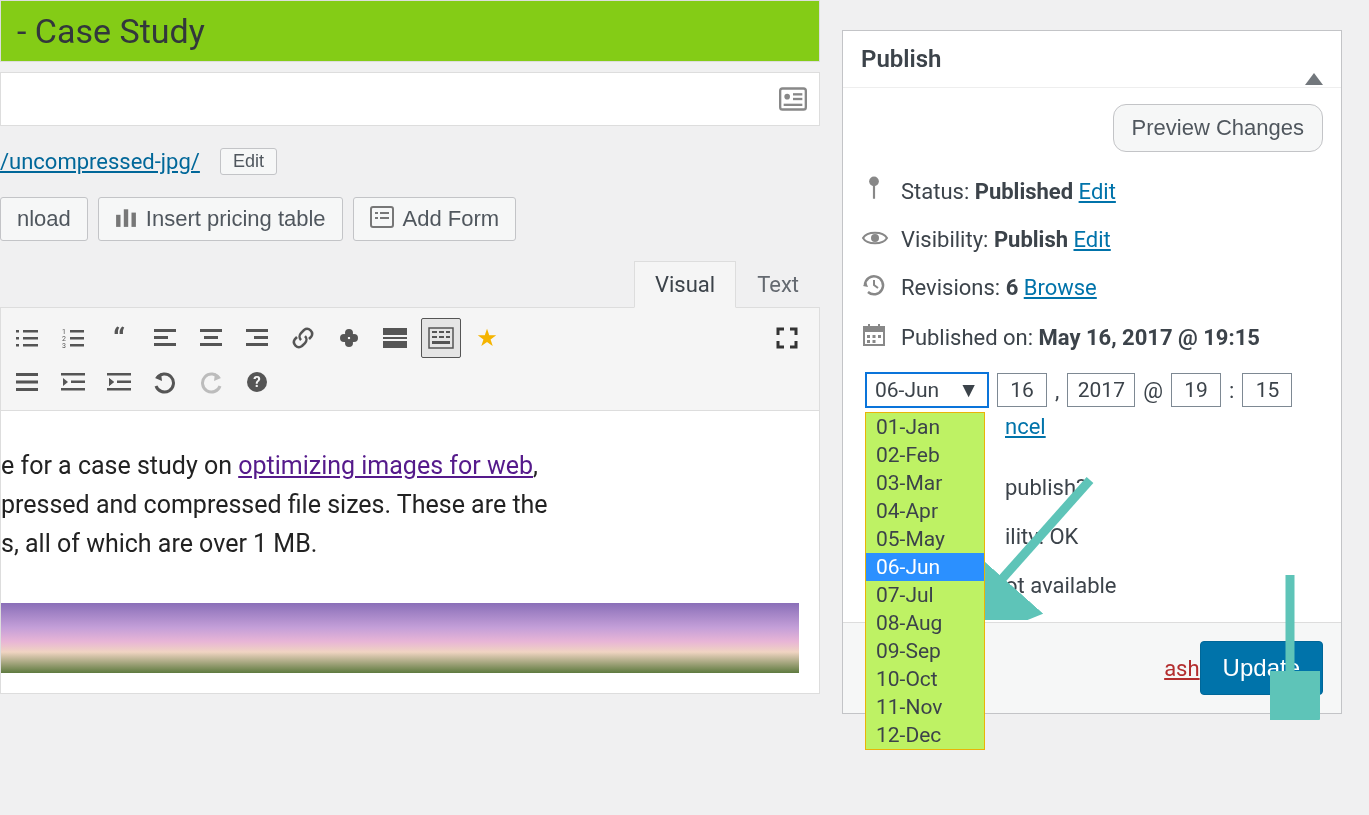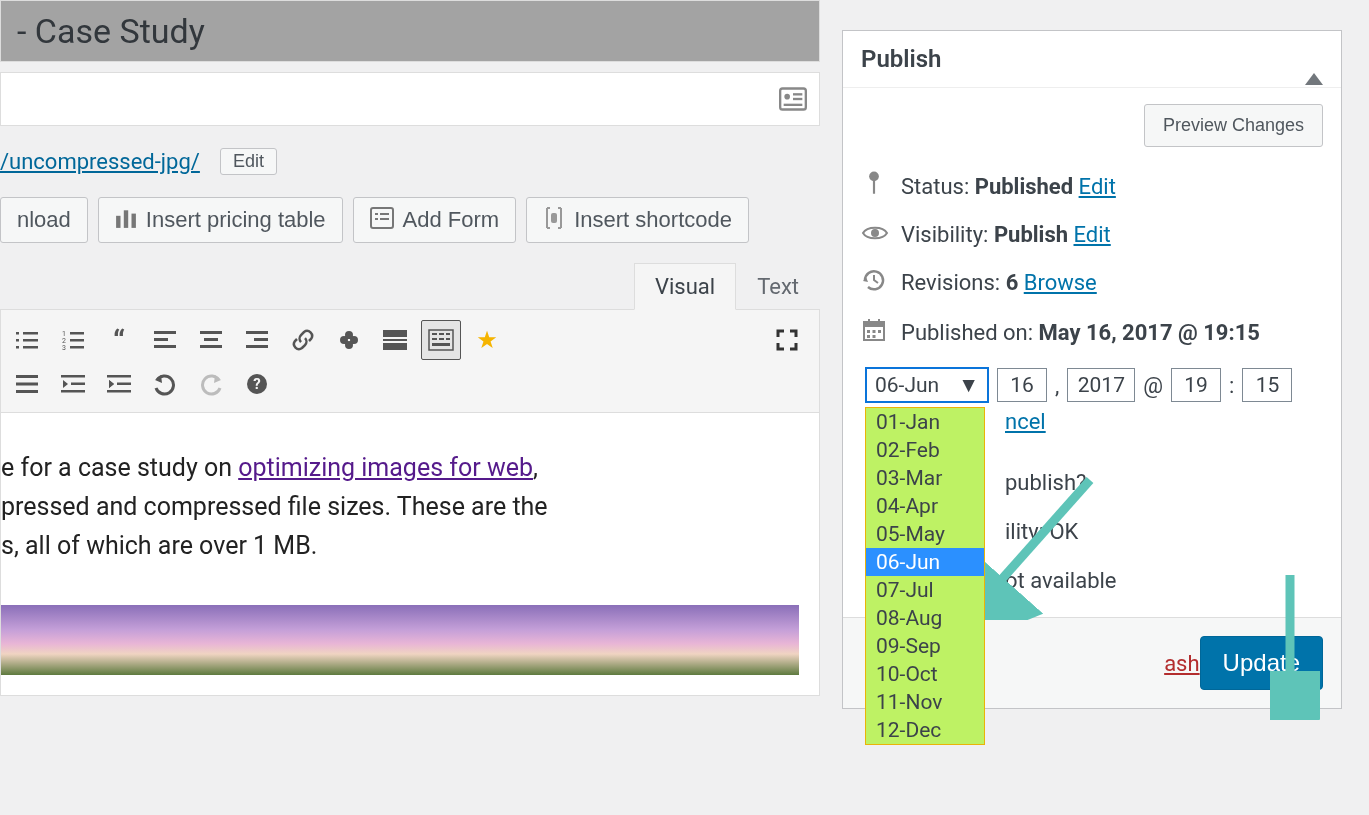--- a/index.html
+++ b/index.html
@@ -13,21 +13,21 @@
   overflow: hidden;
   position: relative;
 }
 a { color: #0073aa; text-decoration: underline; }
 .main { display: flex; }
 .editor-col { width: 820px; padding-right: 22px; }
 .sidebar-col { width: 500px; }
 
 
 .title-box {
-  background: #a3a3a3;
+  background: #84cc16;
   border: 1px solid #ddd;
   padding: 8px 16px;
   font-size: 34px;
   color: #32373c;
   line-height: 1.3;
   margin-bottom: 10px;
 }
 .small-box {
   background: #fff;
   border: 1px solid #ddd;
@@ -152,23 +152,23 @@
   padding: 14px 18px;
   font-size: 24px;
   font-weight: 600;
   border-bottom: 1px solid #eee;
 }
 .metabox-body { padding: 16px 18px 0 18px; font-size: 22px; }
 .preview-row { text-align: right; margin-bottom: 24px; }
 .preview-btn {
   background: #f6f7f7;
   border: 1px solid #c3c4c7;
-  border-radius: 3px;
+  border-radius: 13px;
   padding: 10px 18px;
-  font-size: 18px;
+  font-size: 22px;
   color: #50575e;
   cursor: pointer;
 }
 .meta-line {
   display: flex;
   align-items: center;
   gap: 14px;
   margin-bottom: 20px;
 }
 .meta-line .icon { width: 26px; color: #888; flex: 0 0 26px; text-align: center; }
@@ -304,29 +304,20 @@
         <span class="btn-icon">
           <svg width="24" height="22" viewBox="0 0 24 22">
               <rect x="1" y="1" width="22" height="20" rx="2" stroke="#777" stroke-width="2" fill="none"></rect>
               <rect x="5" y="6" width="3" height="2" fill="#777"></rect>
               <rect x="10" y="6" width="9" height="2" fill="#777"></rect>
               <rect x="5" y="11" width="3" height="2" fill="#777"></rect>
               <rect x="10" y="11" width="9" height="2" fill="#777"></rect>
             </svg>
         </span>
         <span>Add Form</span>
-      </button>
-      <button class="btn">
-        <span class="btn-icon">
-          <svg width="22" height="24" viewBox="0 0 22 24">
-              <path d="M4 2 v20 M18 2 v20 M4 2 h3 M4 22 h3 M18 2 h-3 M18 22 h-3" stroke="#999" stroke-width="2" fill="none"></path>
-              <rect x="8" y="7" width="6" height="10" rx="2" fill="#999"></rect>
-            </svg>
-        </span>
-        <span>Insert shortcode</span>
       </button>
     </div>
 
     <div class="tabs-row">
       <div class="tab active">Visual</div>
       <div class="tab">Text</div>
     </div>
 
     <div class="toolbar-box">
       <div class="toolbar-row">

